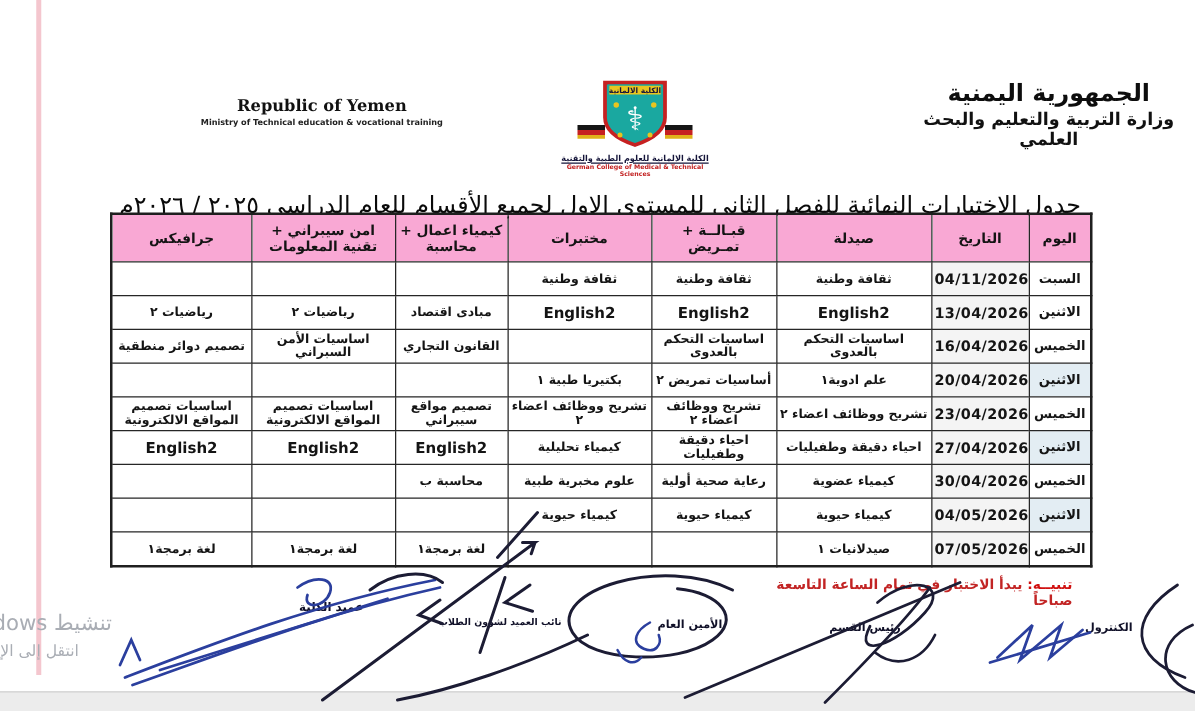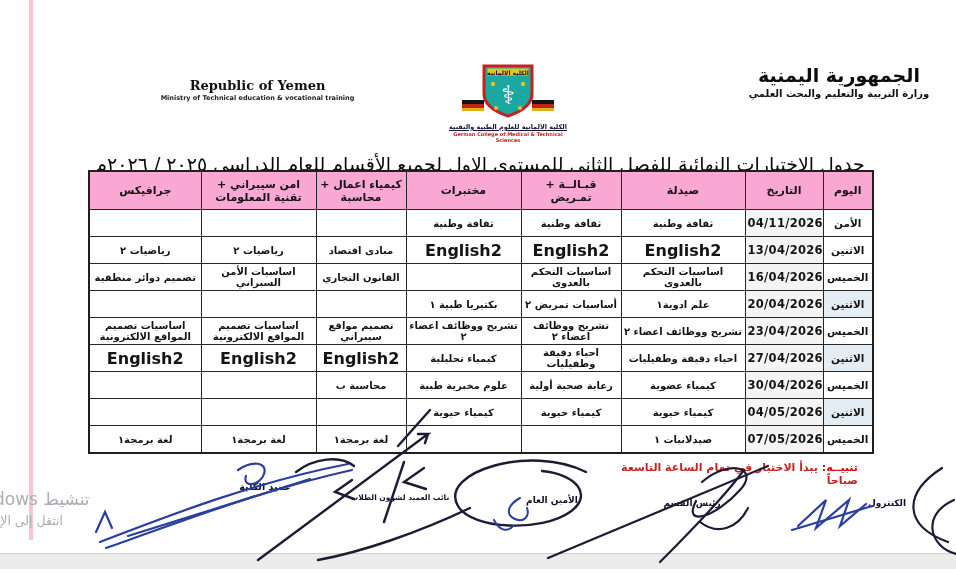--- a/index.html
+++ b/index.html
@@ -14,38 +14,38 @@
   
   .scan-strip{left:29px;top:0;width:4px;height:540px;background:#f2bcc6;opacity:.85;}
   .bottom-band{left:0;top:553px;width:956px;height:16px;background:#ececec;border-top:1px solid #cfcfcf;}
 
   
   .hdr-left{left:145px;top:78px;width:225px;text-align:center;}
   .hdr-left .l1{font-family:"DejaVu Serif","Liberation Serif",serif;font-weight:bold;font-size:13px;color:#111;}
   .hdr-left .l2{font-weight:bold;font-size:6.5px;color:#222;margin-top:1px;}
   .hdr-right{left:726px;top:64px;width:226px;text-align:center;direction:rtl;}
   .hdr-right .l1{font-weight:bold;font-size:19px;color:#0d0d0d;letter-spacing:1px;}
-  .hdr-right .l2{font-weight:bold;font-size:10px;color:#111;margin-top:2px;}
+  .hdr-right .l2{font-weight:bold;font-size:14px;color:#111;margin-top:2px;}
   .logo-wrap{left:444px;top:64px;width:128px;text-align:center;}
   .logo-cap-ar{font-size:6.5px;font-weight:bold;color:#15153a;margin-top:1px;direction:rtl;text-decoration:underline;}
   .logo-cap-en{font-size:5px;font-weight:bold;color:#c22020;}
 
   .doc-title{left:88px;top:153px;width:784px;text-align:center;direction:rtl;
     font-weight:normal;font-size:19px;color:#0a0a0a;}
 
   
   table.sched{position:absolute;left:88px;top:170px;width:784px;border-collapse:collapse;
     table-layout:fixed;direction:rtl;}
   table.sched th,table.sched td{
     border:1.5px solid #262626;padding:0 2px;text-align:center;vertical-align:middle;
     font-weight:bold;font-size:10px;color:#141414;overflow:hidden;
   }
   table.sched thead th{height:37px;font-size:11px;background:#f9a8d4;}
   table.sched tbody td{height:26px;background:#fff;}
-  table.sched td.latin{font-size:16px;direction:ltr;}
+  table.sched td.latin{font-size:12px;direction:ltr;}
   table.sched td.date{font-size:11.5px;direction:ltr;letter-spacing:.3px;background:#f4f4f4;}
   table.sched td.day{font-size:10.5px;}
   table.sched td.day.tint{background:#e3edf3;}
   table.sched{border:2px solid #1f1f1f;}
 
   .note{left:590px;top:461px;width:268px;direction:rtl;text-align:right;font-weight:bold;font-size:11px;}
   .note .lbl{color:#d01010;}
   .note .txt{color:#c22424;}
 
   .sig-label{position:absolute;direction:rtl;text-align:center;font-weight:bold;color:#101028;}
@@ -126,21 +126,21 @@
         <th>صيدلة</th>
         <th>قبـالــة + تمـريض</th>
         <th>مختبرات</th>
         <th>كيمياء اعمال + محاسبة</th>
         <th>امن سيبراني + تقنية المعلومات</th>
         <th>جرافيكس</th>
       </tr>
     </thead>
   <tbody>
       <tr>
-        <td class="day">الأمن</td>
+        <td class="day">السبت</td>
         <td class="date">04/11/2026</td>
         <td>ثقافة وطنية</td>
         <td>ثقافة وطنية</td>
         <td>ثقافة وطنية</td>
         <td></td>
         <td></td>
         <td></td>
       </tr>
       <tr>
         <td class="day">الاثنين</td>

